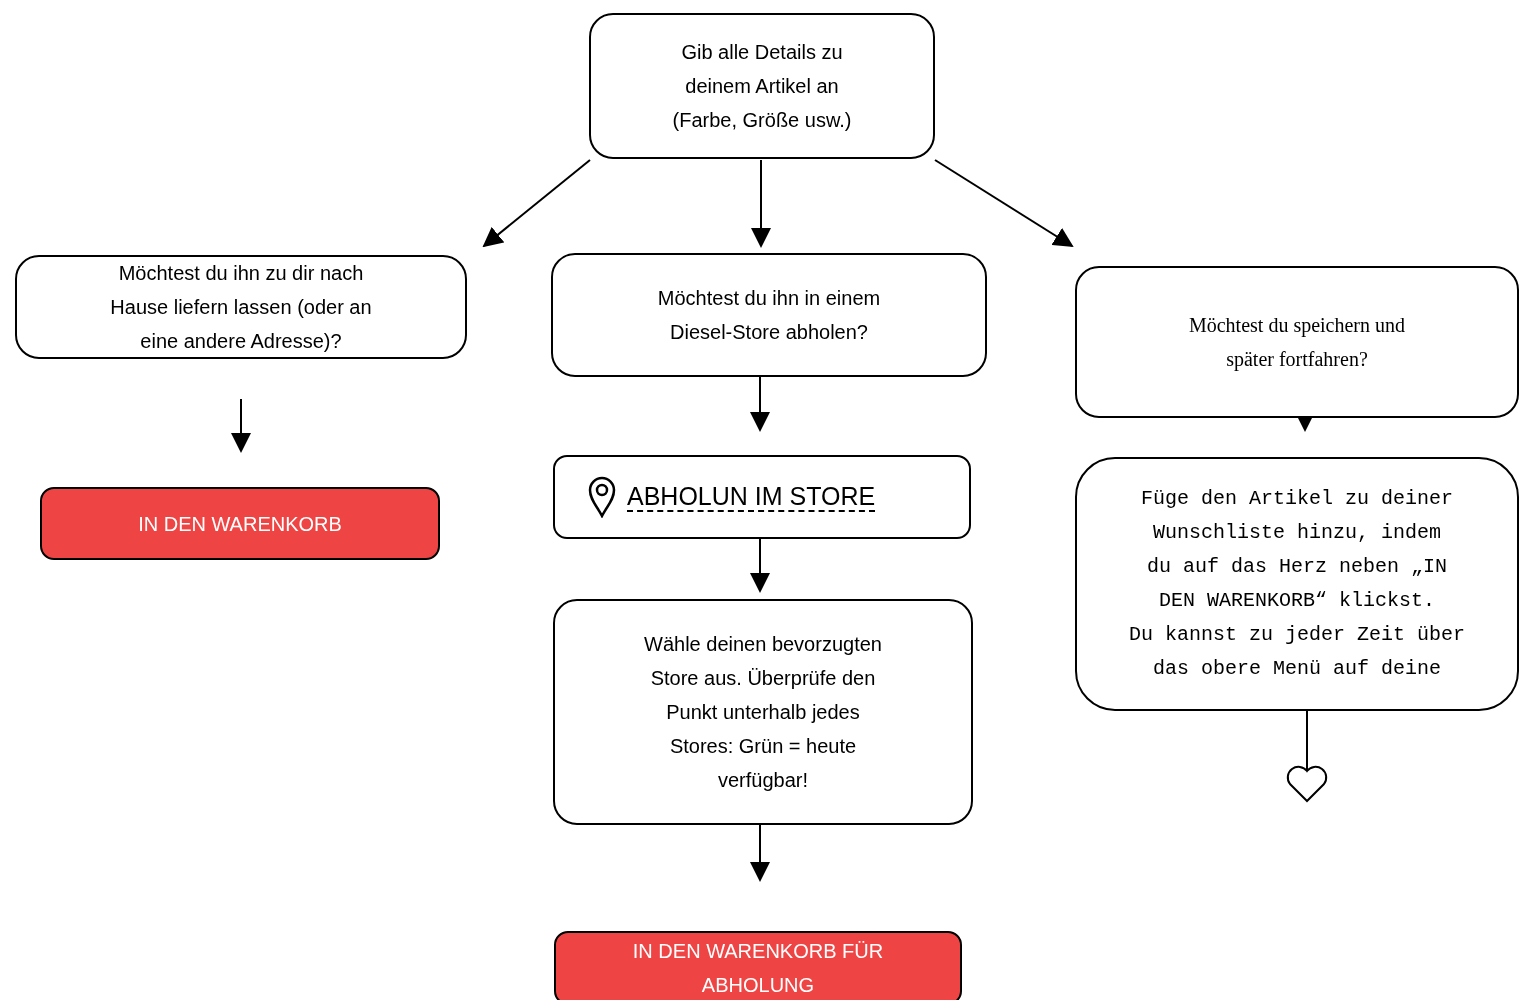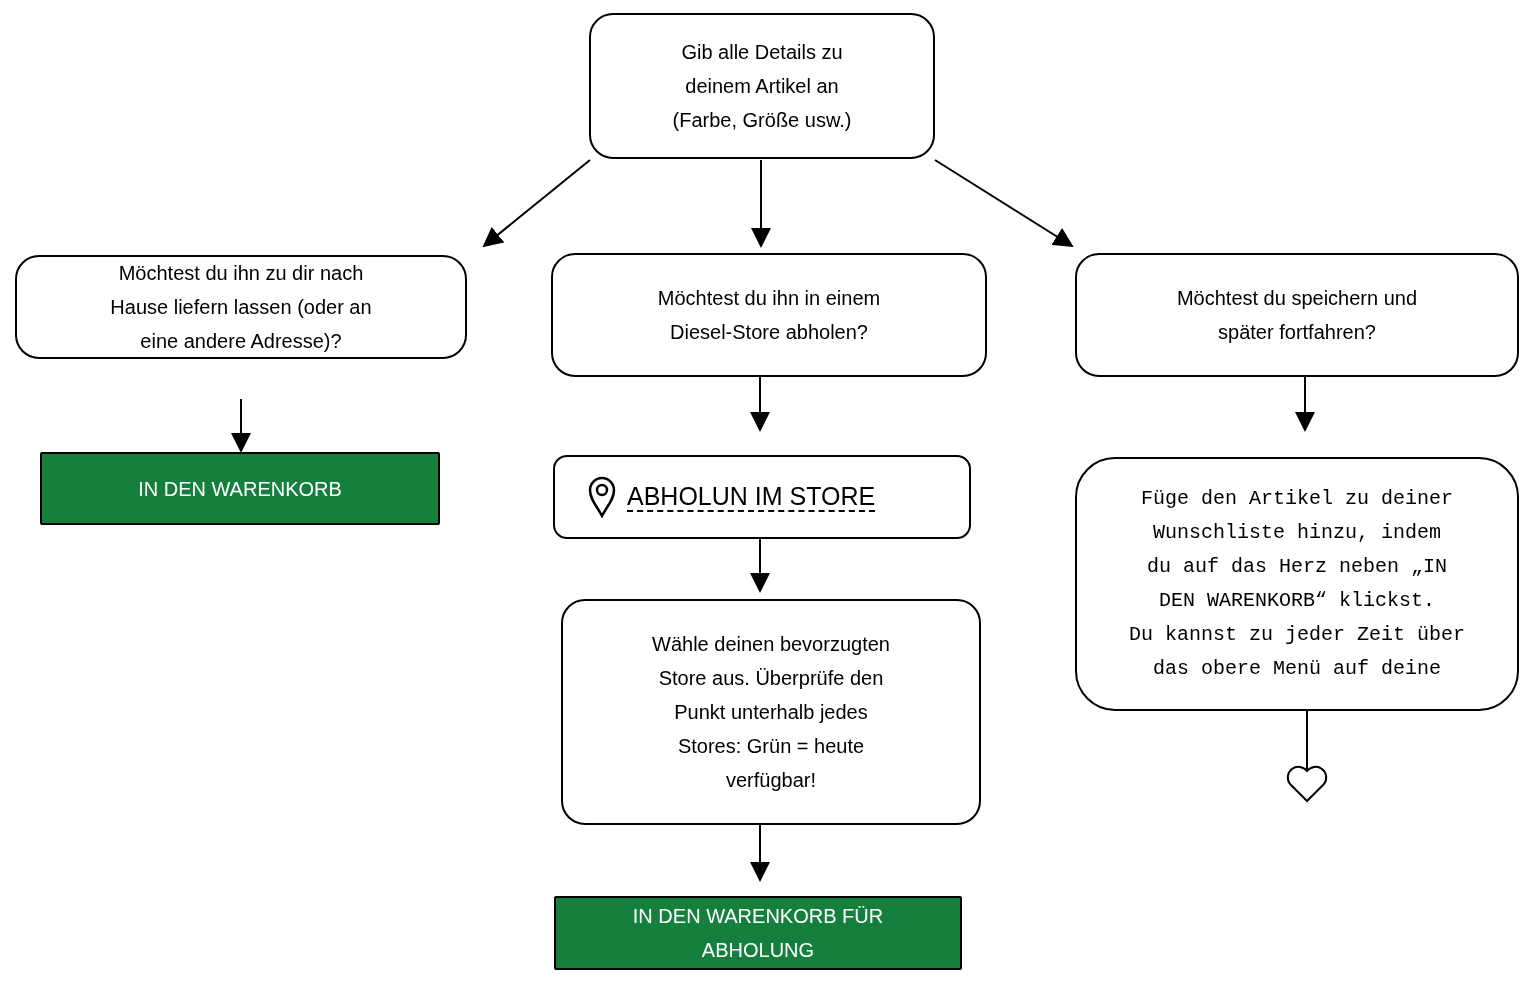--- a/index.html
+++ b/index.html
@@ -1,21 +1,21 @@
 <!DOCTYPE html>
 <html><head>
   <meta charset="utf-8">
   <style>
     html, body { margin: 0; padding: 0; background: #ffffff; }
     body { width: 1532px; height: 1000px; position: relative; overflow: hidden;
            font-family: "Liberation Sans", "DejaVu Sans", sans-serif; color: #000; }
     .node { position: absolute; box-sizing: border-box; border: 2px solid #000; border-radius: 24px;
             background: #fff; display: flex; align-items: center; justify-content: center; text-align: center;
             font-size: 20px; line-height: 34px; padding: 0 20px; white-space: pre-line; }
-    .node.dark { background: #15803d; color: #fff; border-color: #000; border-radius: 2px; }
+    .node.dark { background: #ef4444; color: #fff; border-color: #000; border-radius: 14px; margin-top: 35px; }
     #edges { position: absolute; left: 0; top: 0; }
     .pill { position: absolute; box-sizing: border-box; border: 2px solid #000; border-radius: 14px; background: #fff;
             display: flex; align-items: center; padding-left: 32px; font-size: 25px; }
     .pill .lbl { border-bottom: 2px dashed #000; line-height: 28px; margin-left: 10px; }
     .heart { position: absolute; }
   </style>
 </head>
 <body>
 
 <svg id="edges" width="1532" height="1000">
@@ -49,30 +49,30 @@
 Diesel-Store abholen?</div>
 
 <div class="pill" style="left:553px; top:455px; width:418px; height:84px;">
   <svg width="30" height="42" viewBox="0 0 30 42">
     <path d="M15 40 C10 30 3 24 3 14 A12 12 0 0 1 27 14 C27 24 20 30 15 40 Z" fill="none" stroke="#000" stroke-width="2.5"></path>
     <circle cx="15" cy="14" r="5" fill="none" stroke="#000" stroke-width="2.5"></circle>
   </svg>
   <span class="lbl">ABHOLUN IM STORE</span>
 </div>
 
-<div class="node" style="left:553px; top:599px; width:420px; height:226px;margin-left:8px;">Wähle deinen bevorzugten
+<div class="node" style="left:553px; top:599px; width:420px; height:226px;">Wähle deinen bevorzugten
 Store aus. Überprüfe den
 Punkt unterhalb jedes
 Stores: Grün = heute
 verfügbar!</div>
 
 <div class="node dark" style="left:554px; top:896px; width:408px; height:74px;">IN DEN WARENKORB FÜR
 ABHOLUNG</div>
 
-<div class="node" style="left:1075px; top:253px; width:444px; height:124px;">Möchtest du speichern und
+<div class="node" style="left:1075px; top:266px; width:444px; height:152px;font-family:Liberation Serif, serif;">Möchtest du speichern und
 später fortfahren?</div>
 
 <div class="node" style="left:1075px; top:457px; width:444px; height:254px; border-radius:40px;font-family:Liberation Mono, monospace;">Füge den Artikel zu deiner
 Wunschliste hinzu, indem
 du auf das Herz neben „IN
 DEN WARENKORB“ klickst.
 Du kannst zu jeder Zeit über
 das obere Menü auf deine</div>
 
 <svg class="heart" style="left:1285px; top:764px;" width="44" height="40" viewBox="0 0 44 40">

